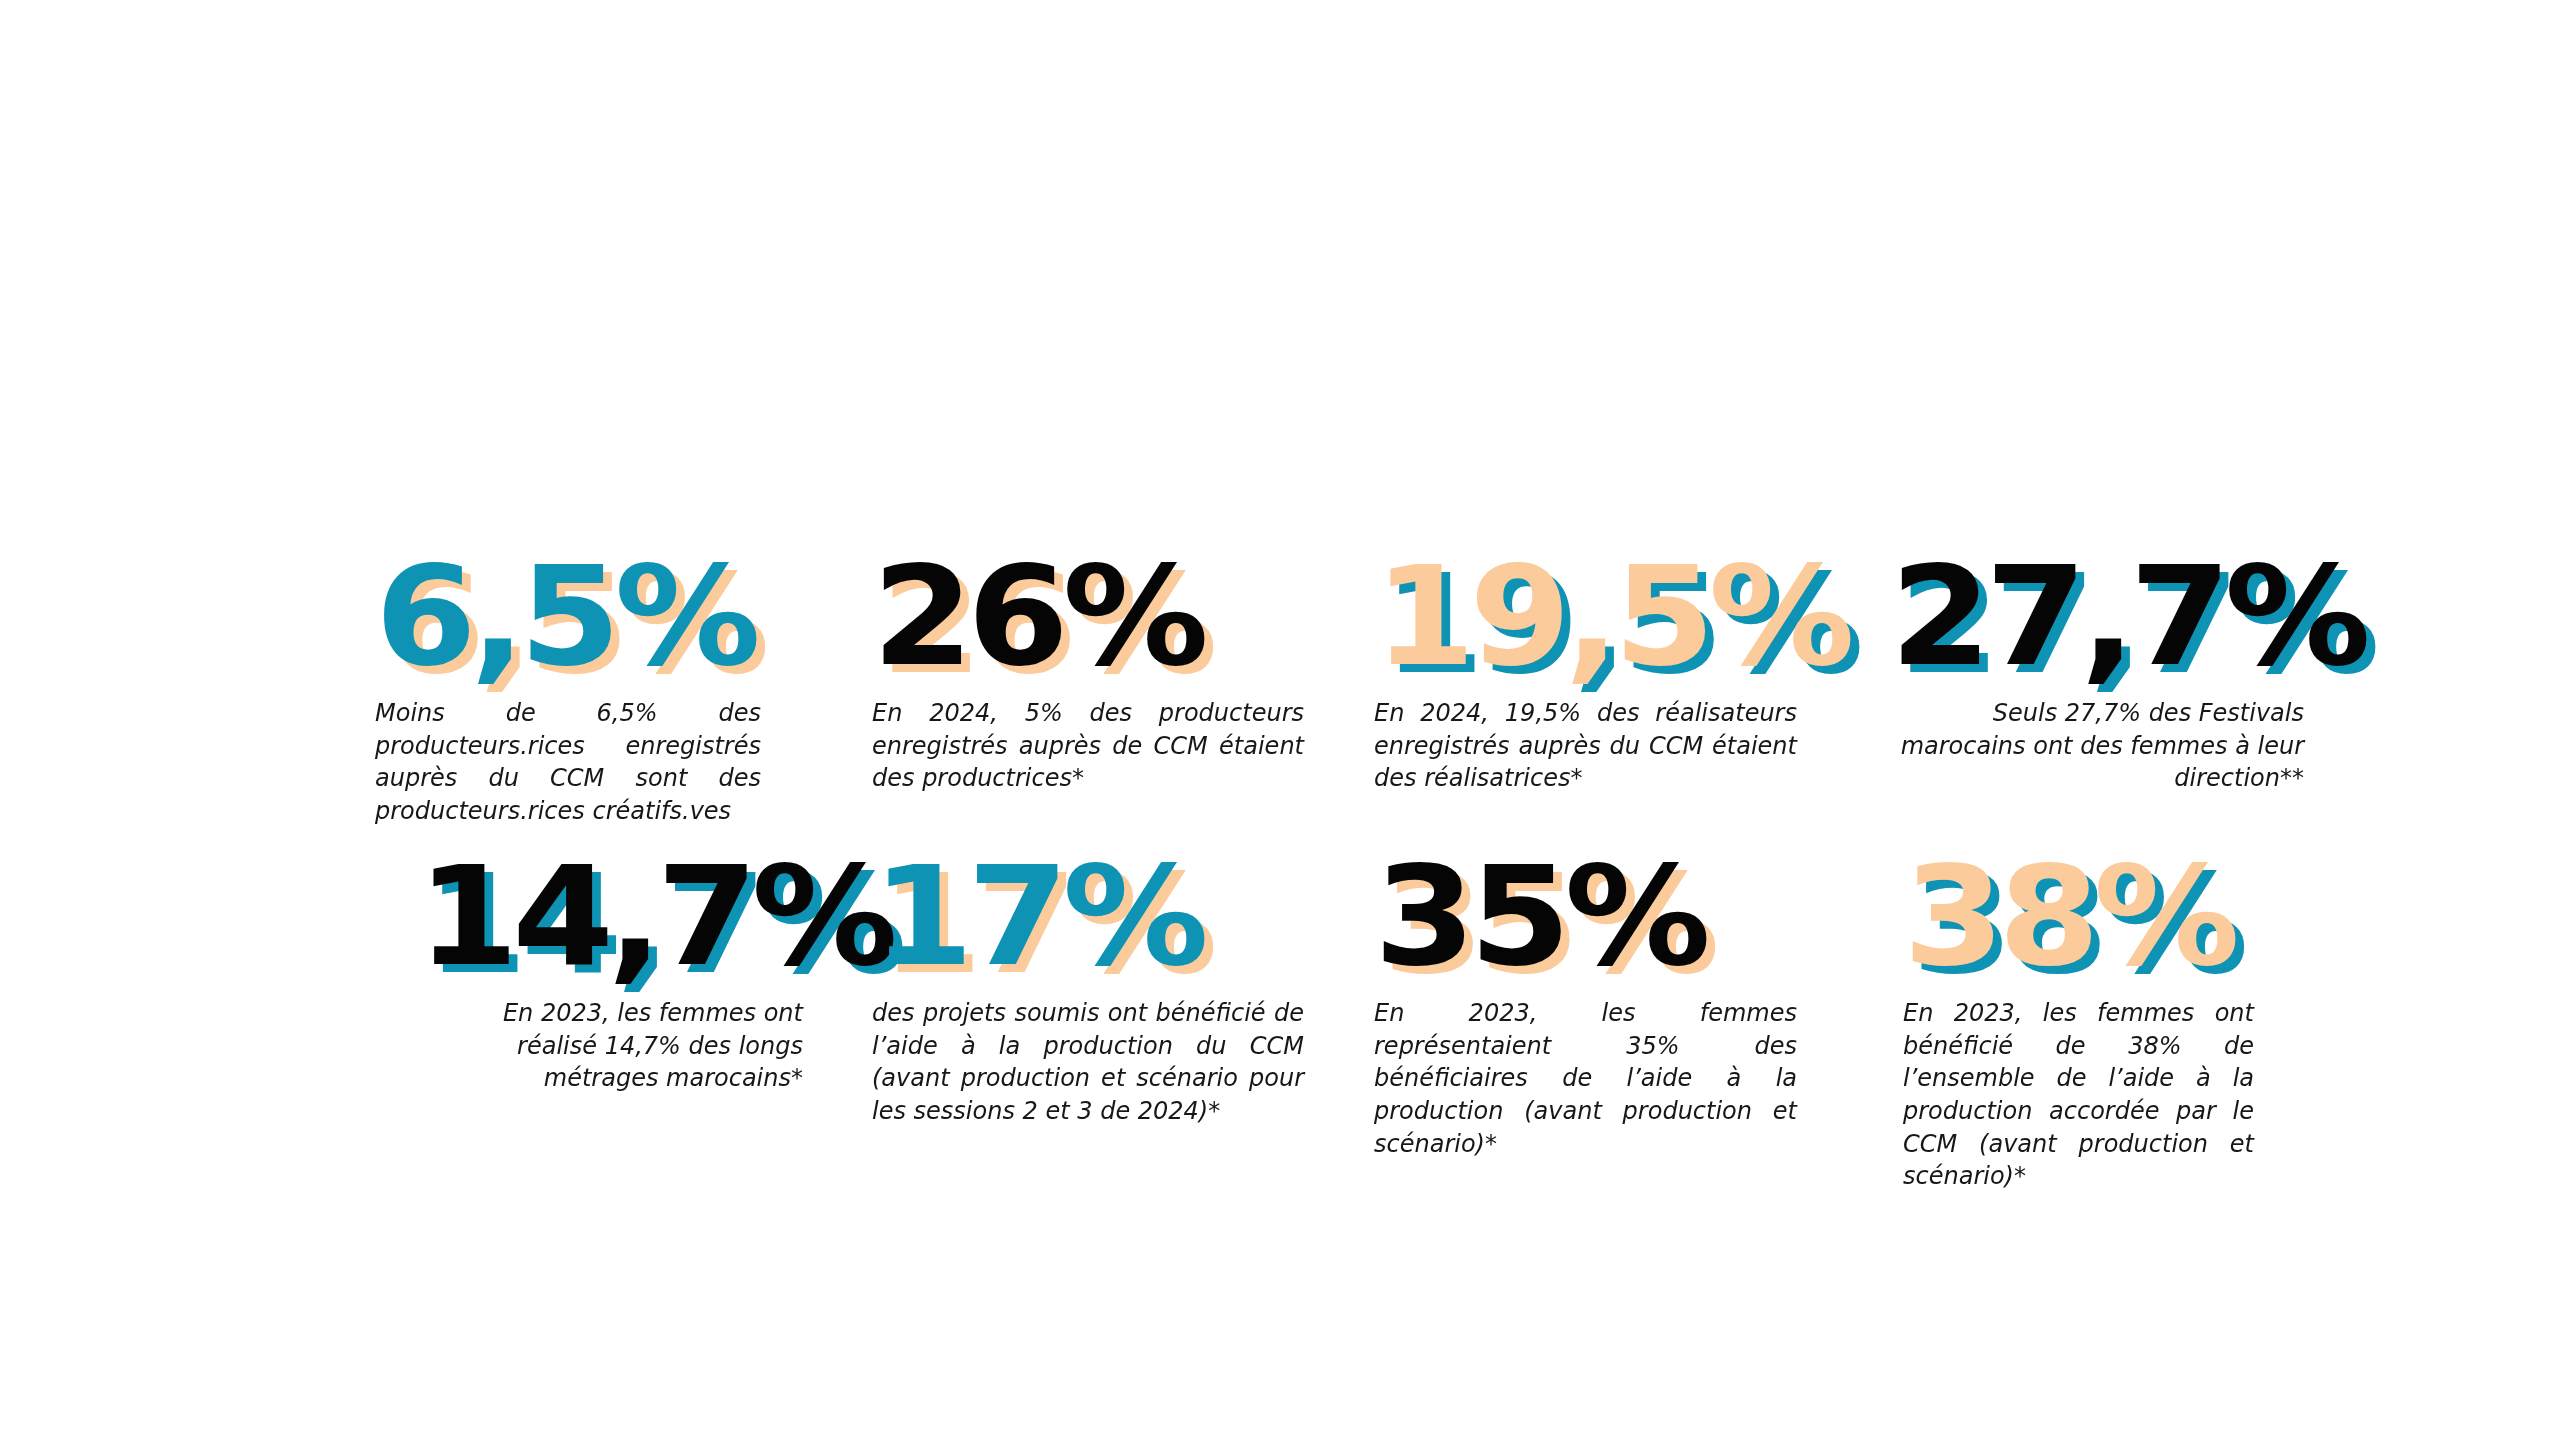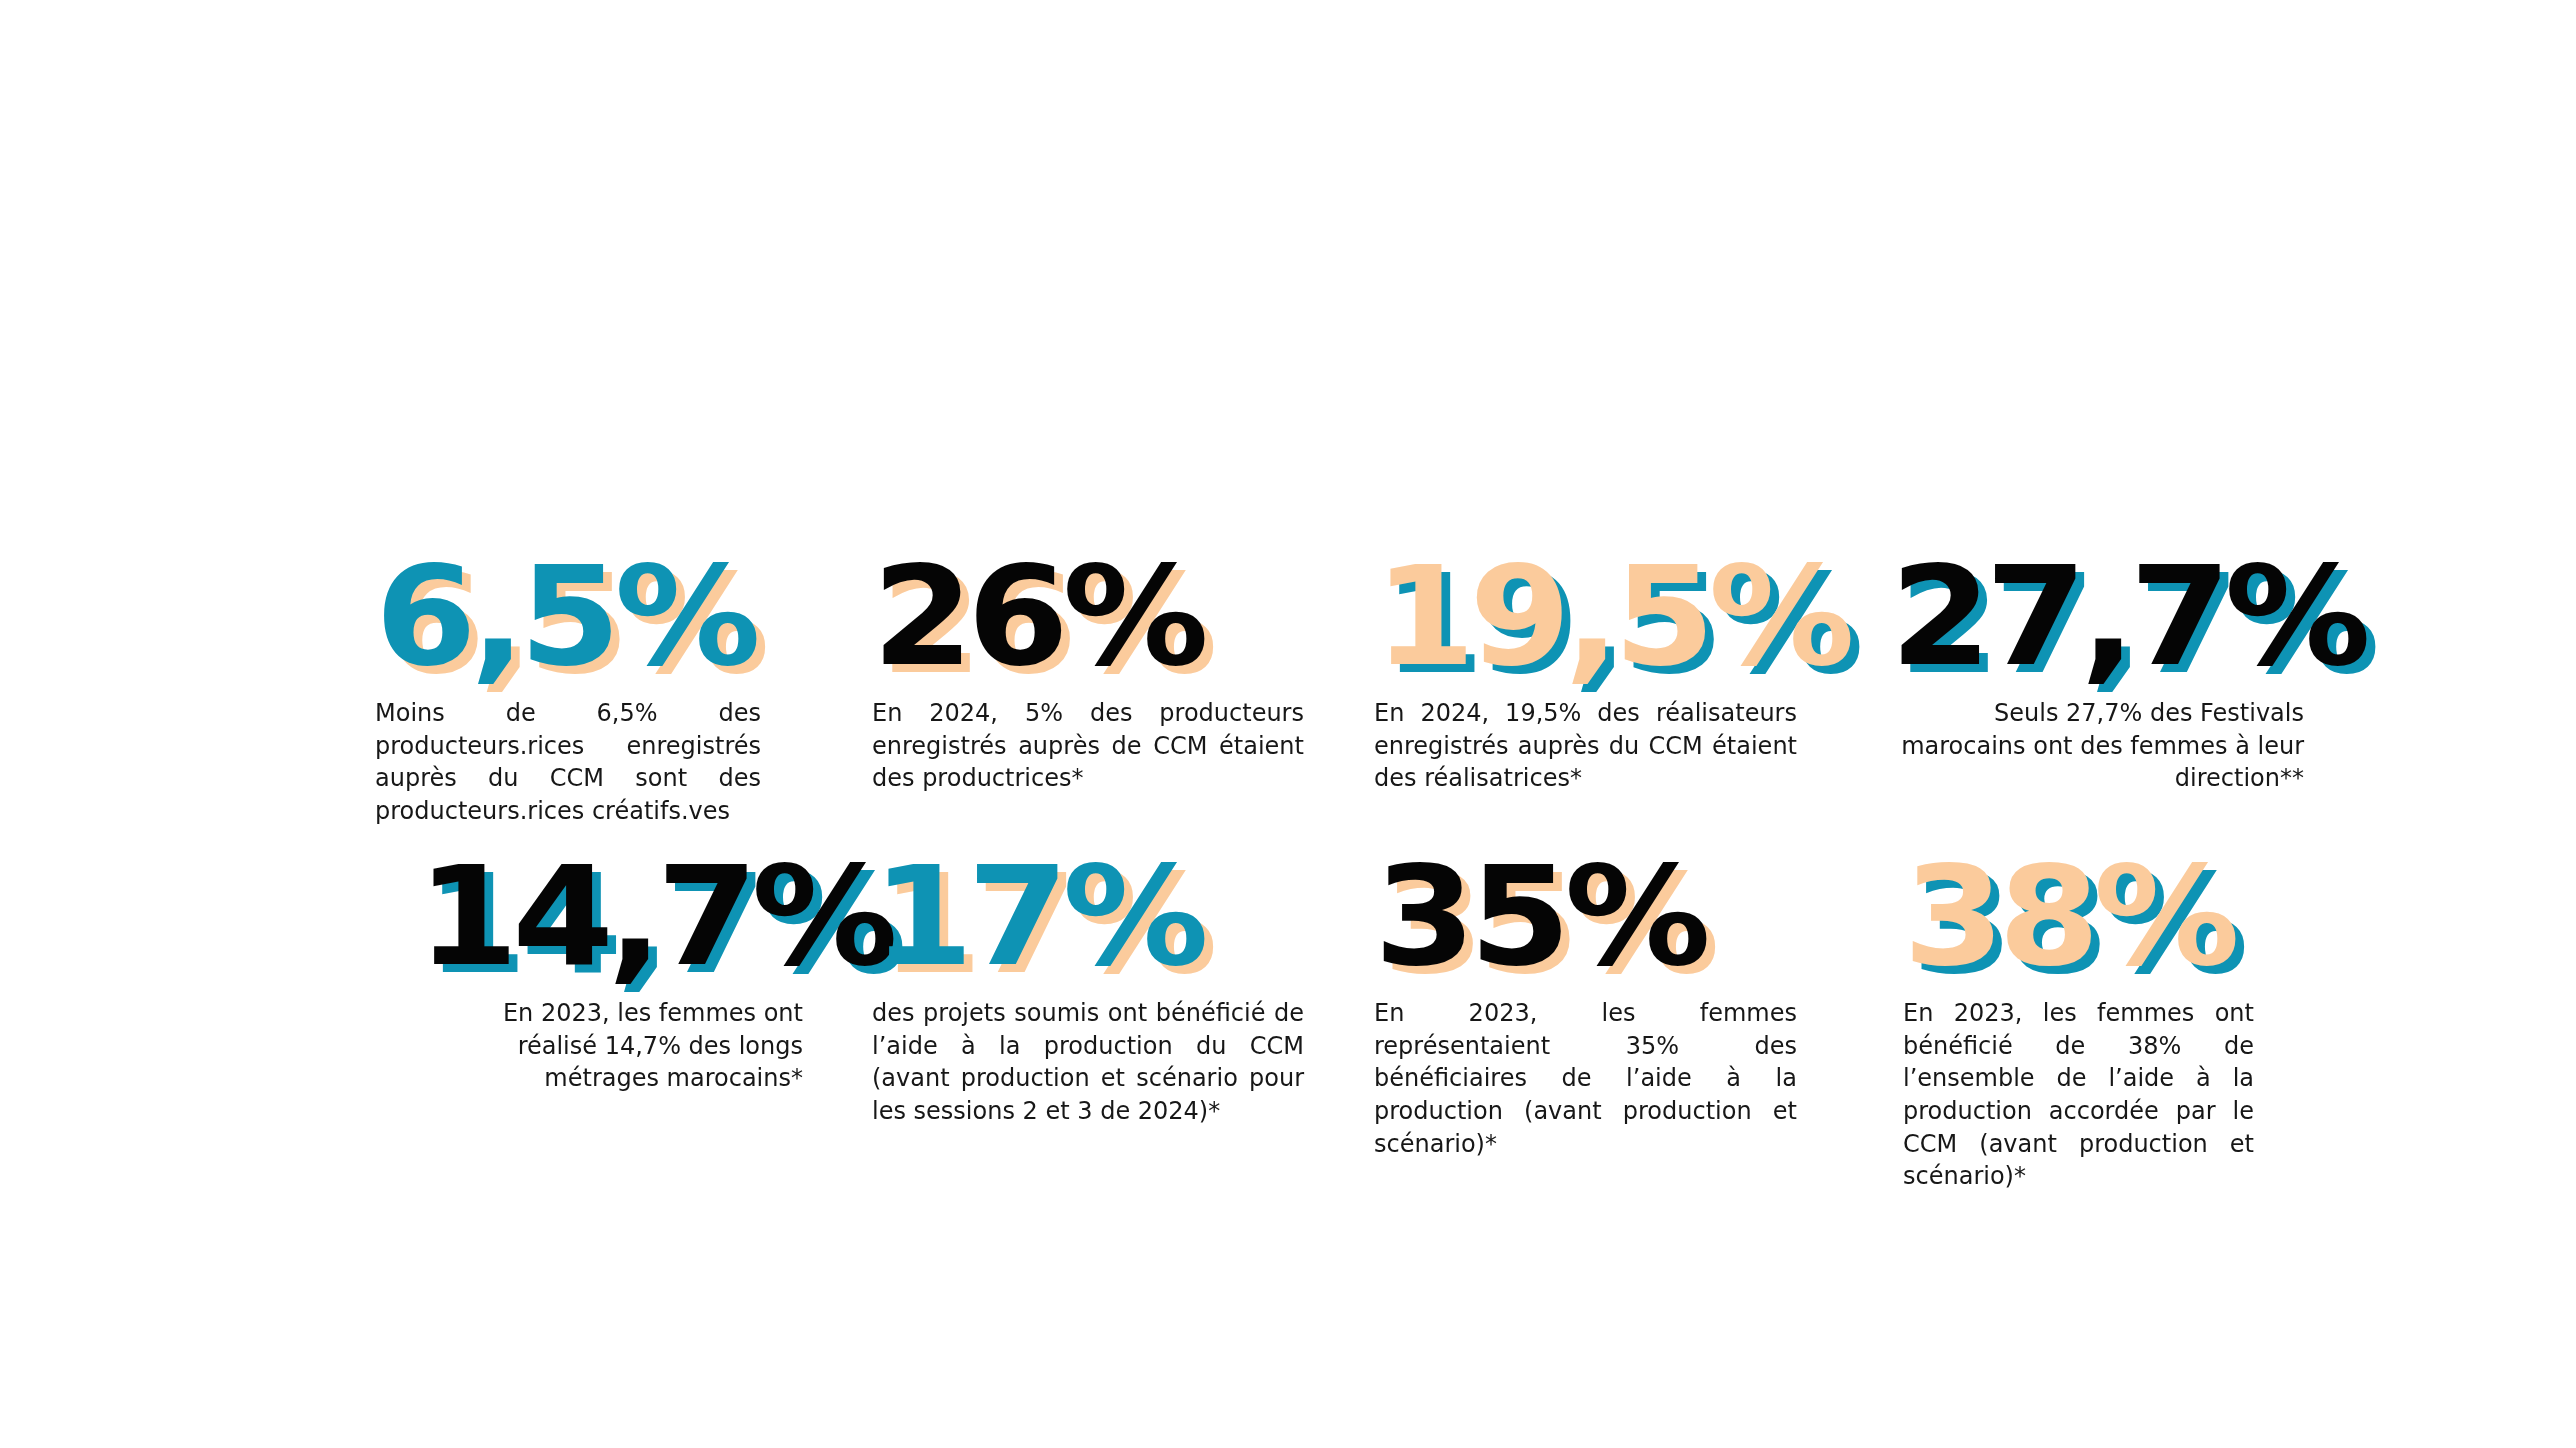--- a/index.html
+++ b/index.html
@@ -88,20 +88,21 @@
   #stat-5 { left: 872px;  top: 848px; width: 432px; }
   #stat-6 { left: 1374px; top: 848px; width: 423px; }
   #stat-7 { left: 1903px; top: 848px; width: 351px; }
 
   
   .stat .caption-wrap {
     position: absolute;
     left: 0;
     top: 149px;
     width: 100%;
+    font-style: italic;
   }
   #stat-3 .caption-wrap { top: 149px; }
   #stat-7 .caption-wrap { top: 149px; }
 </style>
 </head>
 <body>
 
 <div class="infographic">
 
   <div class="stat" id="stat-0">

